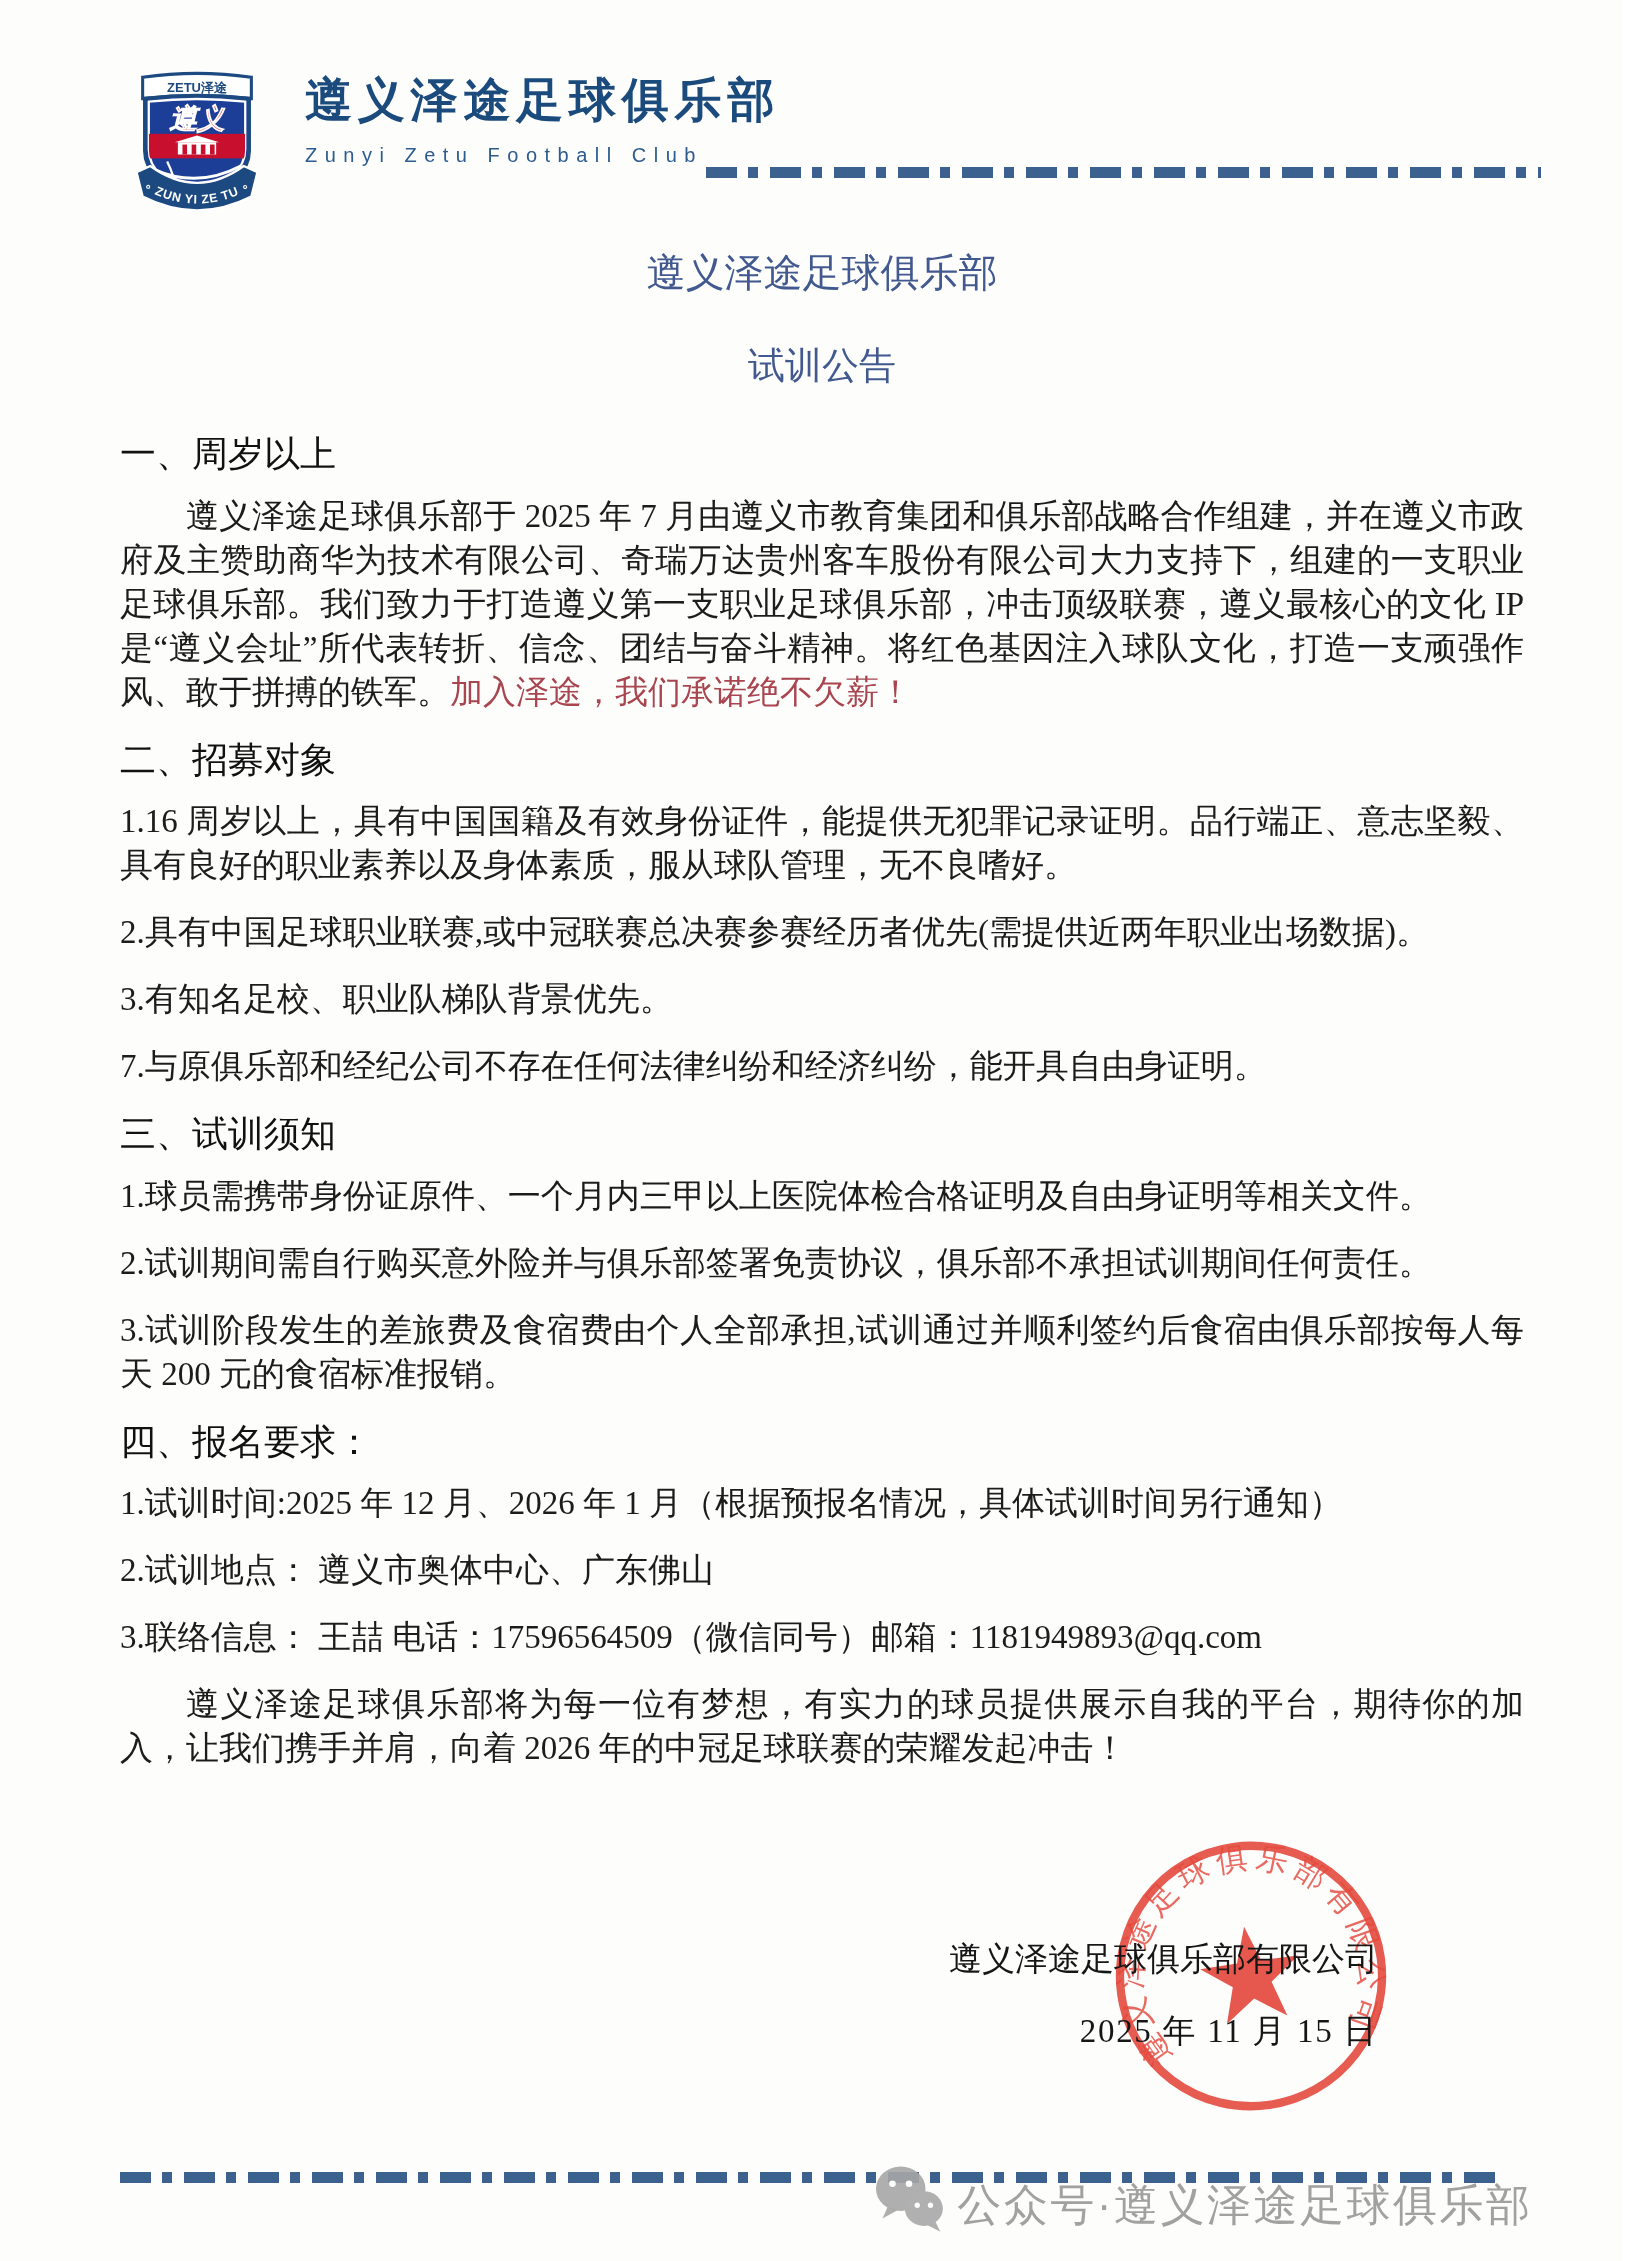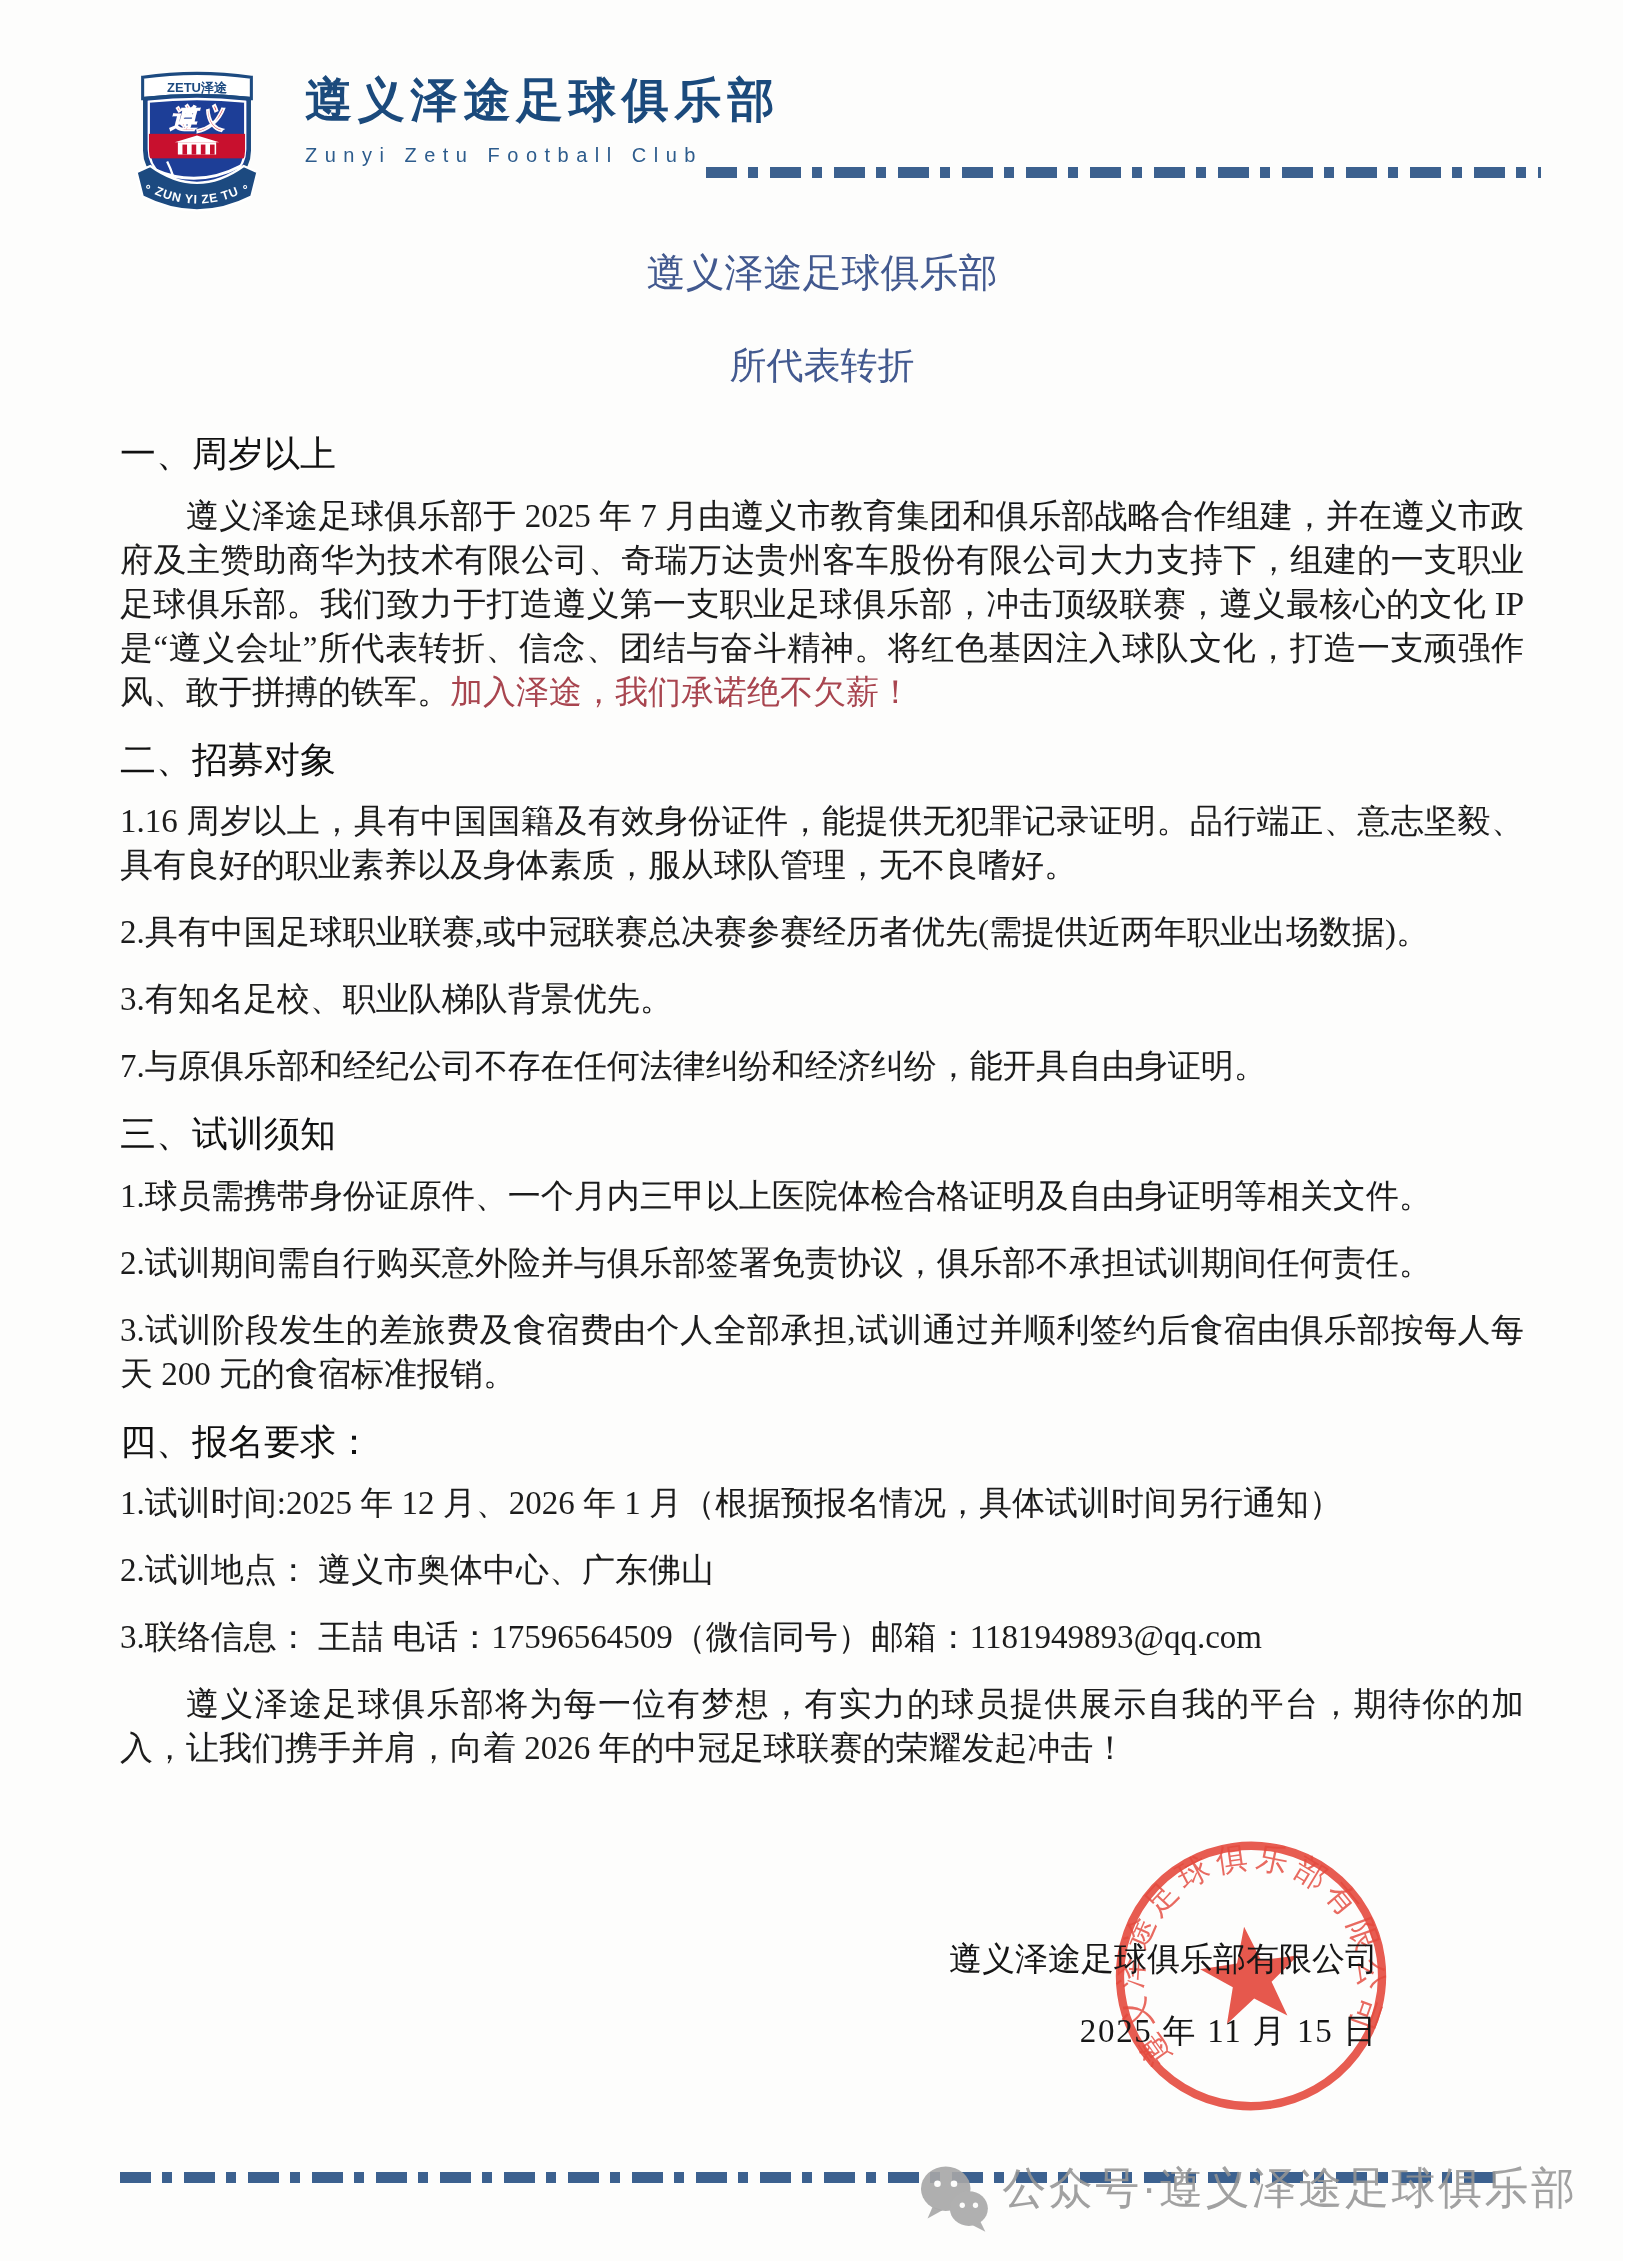--- a/index.html
+++ b/index.html
@@ -34,21 +34,21 @@
   .opening{margin-top:0;}
 
   
   .signature{position:absolute;top:1937px;right:245px;text-align:right;z-index:3;
              font-size:33px;color:#161616;}
   .signature .date{margin-top:26.5px;letter-spacing:1.7px;}
   .stamp{position:absolute;left:1110px;top:1835px;width:282px;height:282px;z-index:2;
          transform:rotate(-8deg);opacity:.92;}
 
   
-  .watermark{position:absolute;left:914px;top:2159px;display:flex;align-items:flex-start;gap:8.3px;z-index:4;}
+  .watermark{position:absolute;left:869px;top:2159px;display:flex;align-items:flex-end;gap:8.3px;z-index:4;}
   .wm-text{font-family:"Liberation Sans","DejaVu Sans",sans-serif;font-size:44px;
            color:rgba(148,148,148,.88);letter-spacing:2.5px;white-space:nowrap;}
 </style>
 </head>
 <body>
 
 <div class="page">
 
   <div class="header">
     <div class="logo-box">
@@ -90,21 +90,21 @@
     </div>
     <div class="names">
       <div class="club-cn">遵义泽途足球俱乐部</div>
       <div class="club-en">Zunyi Zetu Football Club</div>
     </div>
   </div>
   <div class="dashline dash-top"></div>
 
   <div class="content">
     <div class="doc-title doc-title1">遵义泽途足球俱乐部</div>
-    <div class="doc-title doc-title2">所代表转折</div>
+    <div class="doc-title doc-title2">试训公告</div>
 
 
     <h2 class="sec">一、周岁以上</h2>
     <p class="para indent"><span>遵义泽途足球俱乐部于 2025 年 7 月由遵义市教育集团和俱乐部战略合作组建，并在遵义市政府及主赞助商华为技术有限公司、奇瑞万达贵州客车股份有限公司大力支持下，组建的一支职业足球俱乐部。我们致力于打造遵义第一支职业足球俱乐部，冲击顶级联赛，遵义最核心的文化 IP 是“遵义会址”所代表转折、信念、团结与奋斗精神。将红色基因注入球队文化，打造一支顽强作风、敢于拼搏的铁军。</span><span class="red">加入泽途，我们承诺绝不欠薪！</span></p>
 
     <h2 class="sec">二、招募对象</h2>
     <p class="para">1.16 周岁以上，具有中国国籍及有效身份证件，能提供无犯罪记录证明。品行端正、意志坚毅、具有良好的职业素养以及身体素质，服从球队管理，无不良嗜好。</p>
     <p class="para">2.具有中国足球职业联赛,或中冠联赛总决赛参赛经历者优先(需提供近两年职业出场数据)。</p>
     <p class="para">3.有知名足校、职业队梯队背景优先。</p>
     <p class="para">7.与原俱乐部和经纪公司不存在任何法律纠纷和经济纠纷，能开具自由身证明。</p>

